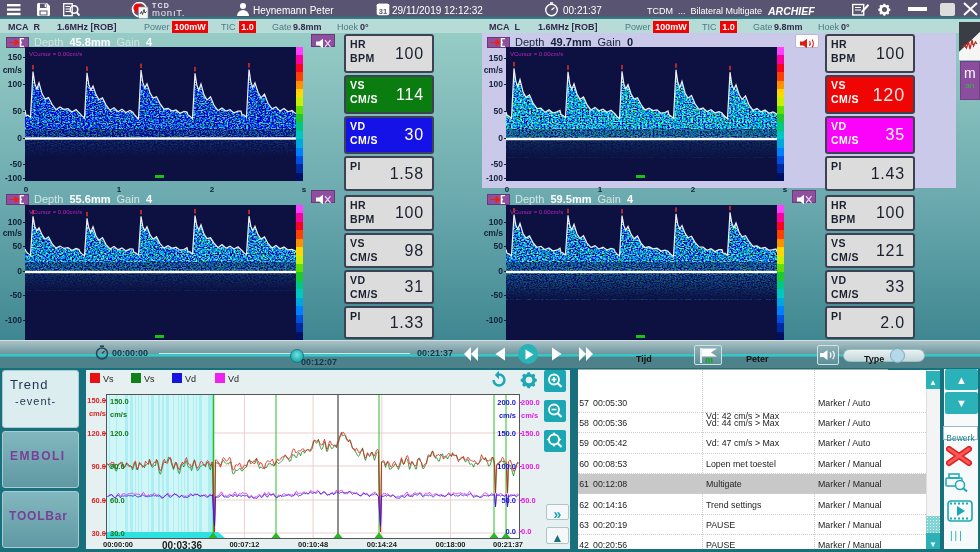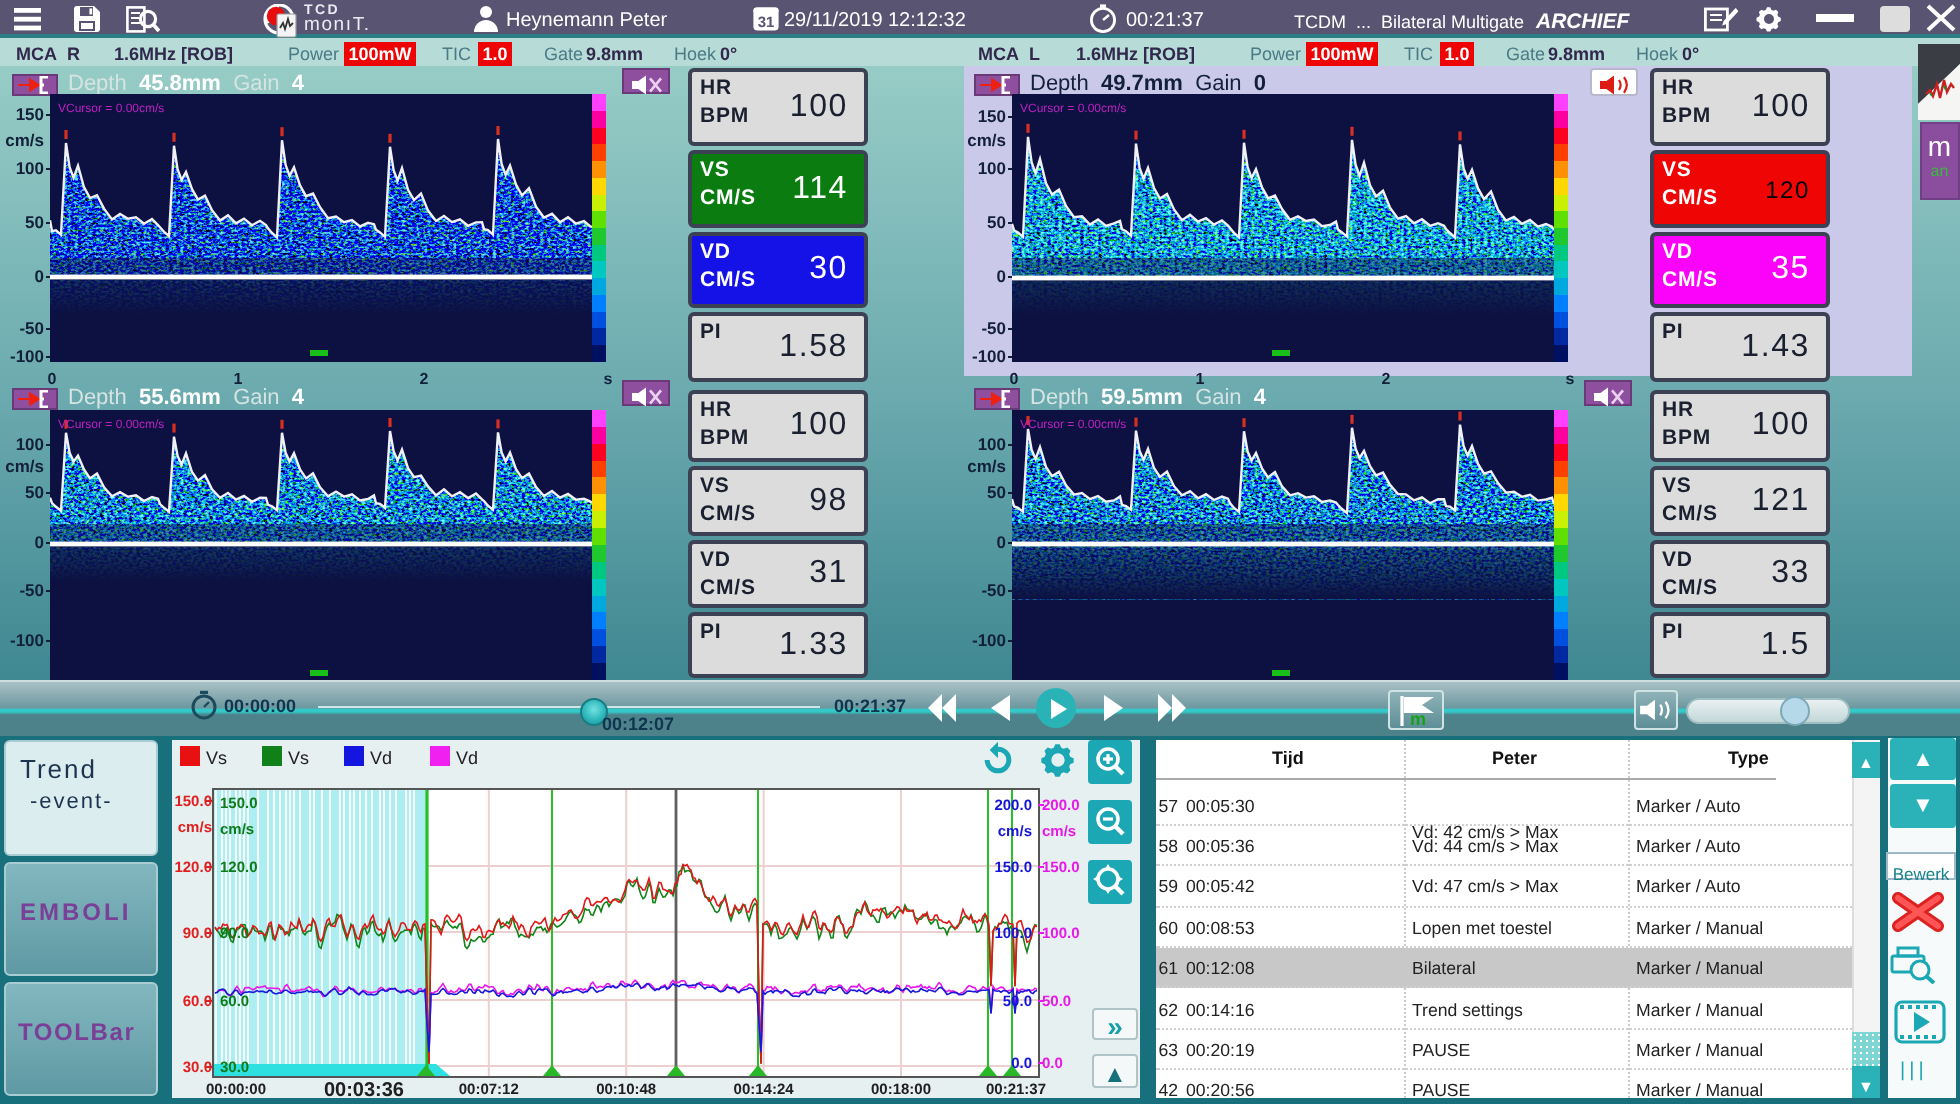--- a/index.html
+++ b/index.html
@@ -372,21 +372,21 @@
 <div class="abs" style="left:344px;top:306px;width:90px;height:33px;background:#dcdcdc;border:2px solid #3c4254;border-radius:3px">
 <div class="abs" style="left:4px;top:1px;font-size:10.5px;font-weight:bold;color:#1a2030;letter-spacing:0.4px;line-height:14px">PI</div>
 <div class="abs" style="right:8px;top:50%;transform:translateY(-50%);font-size:16px;color:#1a2030;letter-spacing:0.8px">1.33</div>
   </div>
 <div class="abs" style="left:825px;top:34px;width:90px;height:39px;background:#dcdcdc;border:2px solid #3c4254;border-radius:3px">
 <div class="abs" style="left:4px;top:1px;font-size:10.5px;font-weight:bold;color:#1a2030;letter-spacing:0.4px;line-height:14px">HR<br>BPM</div>
 <div class="abs" style="right:8px;top:50%;transform:translateY(-50%);font-size:16px;color:#1a2030;letter-spacing:0.8px">100</div>
   </div>
 <div class="abs" style="left:825px;top:75px;width:90px;height:39px;background:#f00505;border:2px solid #3c4254;border-radius:3px">
 <div class="abs" style="left:4px;top:1px;font-size:10.5px;font-weight:bold;color:#fff;letter-spacing:0.4px;line-height:14px">VS<br>CM/S</div>
-<div class="abs" style="right:8px;top:50%;transform:translateY(-50%);font-size:12px;color:#000000;letter-spacing:0.8px">120</div>
+<div class="abs" style="right:8px;top:50%;transform:translateY(-50%);font-size:18px;color:#e5e5e5;letter-spacing:0.8px">120</div>
   </div>
 <div class="abs" style="left:825px;top:116px;width:90px;height:38px;background:#fb02fb;border:2px solid #3c4254;border-radius:3px">
 <div class="abs" style="left:4px;top:1px;font-size:10.5px;font-weight:bold;color:#fff;letter-spacing:0.4px;line-height:14px">VD<br>CM/S</div>
 <div class="abs" style="right:8px;top:50%;transform:translateY(-50%);font-size:16px;color:#fff;letter-spacing:0.8px">35</div>
   </div>
 <div class="abs" style="left:825px;top:156px;width:90px;height:35px;background:#dcdcdc;border:2px solid #3c4254;border-radius:3px">
 <div class="abs" style="left:4px;top:1px;font-size:10.5px;font-weight:bold;color:#1a2030;letter-spacing:0.4px;line-height:14px">PI</div>
 <div class="abs" style="right:8px;top:50%;transform:translateY(-50%);font-size:16px;color:#1a2030;letter-spacing:0.8px">1.43</div>
   </div>
 <div class="abs" style="left:825px;top:195px;width:90px;height:36px;background:#dcdcdc;border:2px solid #3c4254;border-radius:3px">
@@ -396,21 +396,21 @@
 <div class="abs" style="left:825px;top:233px;width:90px;height:35px;background:#dcdcdc;border:2px solid #3c4254;border-radius:3px">
 <div class="abs" style="left:4px;top:1px;font-size:10.5px;font-weight:bold;color:#1a2030;letter-spacing:0.4px;line-height:14px">VS<br>CM/S</div>
 <div class="abs" style="right:8px;top:50%;transform:translateY(-50%);font-size:16px;color:#1a2030;letter-spacing:0.8px">121</div>
   </div>
 <div class="abs" style="left:825px;top:270px;width:90px;height:34px;background:#dcdcdc;border:2px solid #3c4254;border-radius:3px">
 <div class="abs" style="left:4px;top:1px;font-size:10.5px;font-weight:bold;color:#1a2030;letter-spacing:0.4px;line-height:14px">VD<br>CM/S</div>
 <div class="abs" style="right:8px;top:50%;transform:translateY(-50%);font-size:16px;color:#1a2030;letter-spacing:0.8px">33</div>
   </div>
 <div class="abs" style="left:825px;top:306px;width:90px;height:33px;background:#dcdcdc;border:2px solid #3c4254;border-radius:3px">
 <div class="abs" style="left:4px;top:1px;font-size:10.5px;font-weight:bold;color:#1a2030;letter-spacing:0.4px;line-height:14px">PI</div>
-<div class="abs" style="right:8px;top:50%;transform:translateY(-50%);font-size:16px;color:#1a2030;letter-spacing:0.8px">1.5</div>
+<div class="abs" style="right:8px;top:50%;transform:translateY(-50%);font-size:16px;color:#1a2030;letter-spacing:0.8px">2.0</div>
   </div>
 <svg class="abs" style="left:959px;top:22px" width="21" height="38">
     <path d="M0,0 L21,0 L21,10 L0,30 Z" fill="#3a3d44"></path>
     <path d="M0,30 L21,10 L21,38 L0,38 Z" fill="#f5f5f3"></path>
     <path d="M4 25 l2-2 1.5 3 2-6 1.5 7 2-9 1.5 6 2-4 1.5 2" stroke="#cc2020" stroke-width="1.2" fill="none"></path>
     <path d="M6 24.5 l1 1.5 M13 21 l1 2" stroke="#2a8a2a" stroke-width="1" fill="none"></path>
   </svg>
 <div class="abs" style="left:959.5px;top:61px;width:20.5px;height:38.5px;background:#8b4d9e;border:1px solid #714084;text-align:center">
 <div style="font-size:14px;color:#fff;line-height:15px;margin-top:4px">m</div>
     <div style="font-size:8px;color:#38bc38;font-weight:normal;line-height:9px">an</div>
@@ -610,21 +610,21 @@
 <div class="abs" style="left:544px;top:430px;width:22px;height:22px;background:#1ba8b4;border-radius:2px">
 <svg width="22" height="22" viewBox="0 0 22 22">
       <circle cx="10" cy="9.5" r="5" fill="none" stroke="#fff" stroke-width="1.8"></circle>
       <line x1="13.5" y1="13" x2="17.5" y2="17" stroke="#fff" stroke-width="2.2"></line>
       <path d="M10 2 l1.5 2.5 h-3 Z M10 17 l1.5-2.5 h-3 Z M2.5 9.5 l2.5-1.5 v3 Z M17.5 9.5 l-2.5-1.5 v3 Z" fill="#fff"></path>
     </svg></div>
 <div class="abs" style="left:546px;top:504px;width:23px;height:16px;background:#f4f8f8;border:1px solid #b0c4c8;border-radius:2px;text-align:center"><span style="font-size:14px;color:#17a0ac;font-weight:bold;line-height:14px">»</span></div>
 <div class="abs" style="left:546px;top:527px;width:23px;height:17px;background:#f4f8f8;border:1px solid #b0c4c8;border-radius:2px;text-align:center"><span style="font-size:12px;color:#15717c;line-height:16px">▲</span></div>
 <div class="abs" style="left:570px;top:368px;width:8px;height:184px;background:#17707b"></div>
 <div class="abs" style="left:578px;top:370px;width:362px;height:179px;background:#fff"></div>
-<div class="abs" style="left:578px;top:368px;width:310px;height:22px;border-bottom:1px solid #aaa">
+<div class="abs" style="left:578px;top:348px;width:310px;height:22px;border-bottom:1px solid #aaa">
 <span class="abs" style="left:58px;top:6px;font-size:9px;font-weight:bold;color:#111">Tijd</span>
 <span class="abs" style="left:168px;top:6px;font-size:9px;font-weight:bold;color:#111">Peter</span>
 <span class="abs" style="left:286px;top:6px;font-size:9px;font-weight:bold;color:#111">Type</span>
   </div>
 <div class="abs" style="left:702px;top:370px;width:1px;height:179px;border-left:1px dotted #ccc"></div>
 <div class="abs" style="left:814px;top:370px;width:1px;height:179px;border-left:1px dotted #ccc"></div>
 <div class="abs" style="left:578px;top:392.5px;width:348px;height:20.4px;background:transparent;border-bottom:1px dotted #d0d0d0">
 <span class="abs" style="left:0;top:5px;width:11px;text-align:right;font-size:8.8px;color:#222">57</span>
 <span class="abs" style="left:15px;top:5px;font-size:8.8px;color:#222">00:05:30</span>
 <span class="abs" style="left:128px;top:18px;font-size:8.8px;color:#222">Vd: 42 cm/s &gt; Max</span>
@@ -644,21 +644,21 @@
   </div>
 <div class="abs" style="left:578px;top:453.7px;width:348px;height:20.4px;background:transparent;border-bottom:1px dotted #d0d0d0">
 <span class="abs" style="left:0;top:5px;width:11px;text-align:right;font-size:8.8px;color:#222">60</span>
 <span class="abs" style="left:15px;top:5px;font-size:8.8px;color:#222">00:08:53</span>
 <span class="abs" style="left:128px;top:5px;font-size:8.8px;color:#222">Lopen met toestel</span>
 <span class="abs" style="left:240px;top:5px;font-size:8.8px;color:#222">Marker / Manual</span>
   </div>
 <div class="abs" style="left:578px;top:474.1px;width:348px;height:20.4px;background:#c8c8c8;border-bottom:1px dotted #d0d0d0">
 <span class="abs" style="left:0;top:5px;width:11px;text-align:right;font-size:8.8px;color:#222">61</span>
 <span class="abs" style="left:15px;top:5px;font-size:8.8px;color:#222">00:12:08</span>
-<span class="abs" style="left:128px;top:5px;font-size:8.8px;color:#222">Bilateral</span>
+<span class="abs" style="left:128px;top:5px;font-size:8.8px;color:#222">Multigate</span>
 <span class="abs" style="left:240px;top:5px;font-size:8.8px;color:#222">Marker / Manual</span>
   </div>
 <div class="abs" style="left:578px;top:494.5px;width:348px;height:20.4px;background:transparent;border-bottom:1px dotted #d0d0d0">
 <span class="abs" style="left:0;top:5px;width:11px;text-align:right;font-size:8.8px;color:#222">62</span>
 <span class="abs" style="left:15px;top:5px;font-size:8.8px;color:#222">00:14:16</span>
 <span class="abs" style="left:128px;top:5px;font-size:8.8px;color:#222">Trend settings</span>
 <span class="abs" style="left:240px;top:5px;font-size:8.8px;color:#222">Marker / Manual</span>
   </div>
 <div class="abs" style="left:578px;top:514.9px;width:348px;height:20.4px;background:transparent;border-bottom:1px dotted #d0d0d0">
 <span class="abs" style="left:0;top:5px;width:11px;text-align:right;font-size:8.8px;color:#222">63</span>

